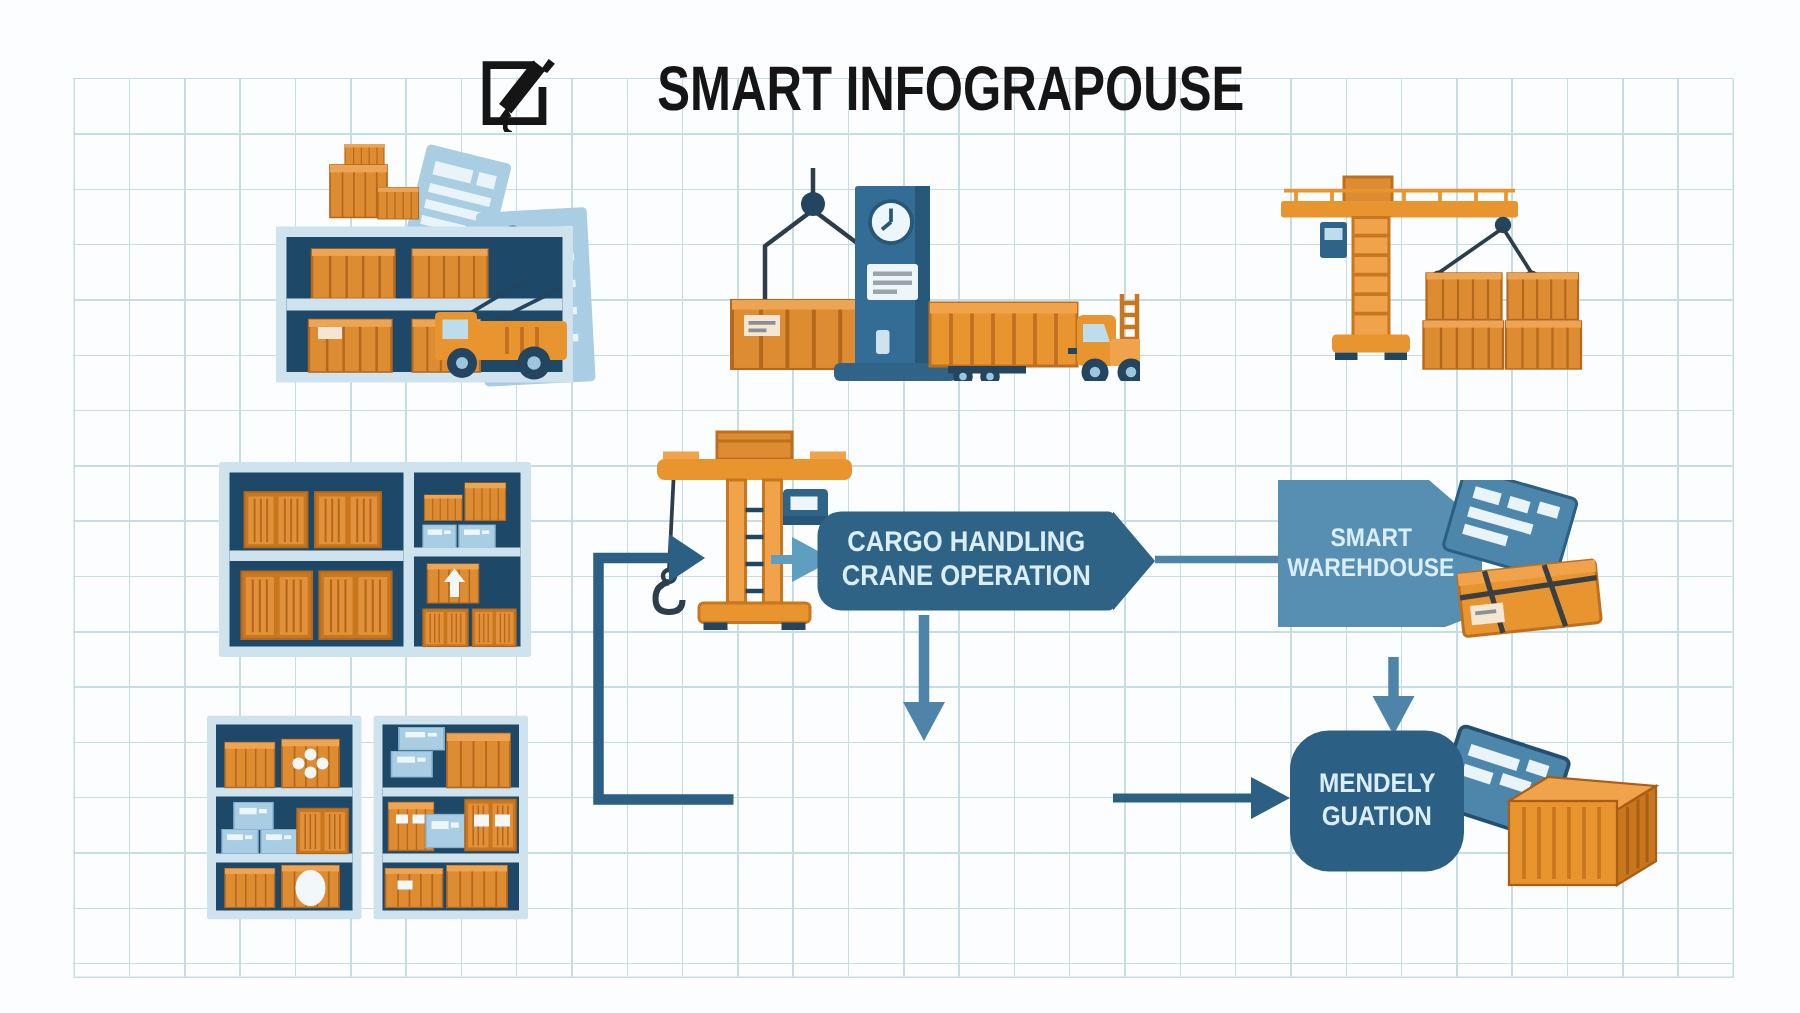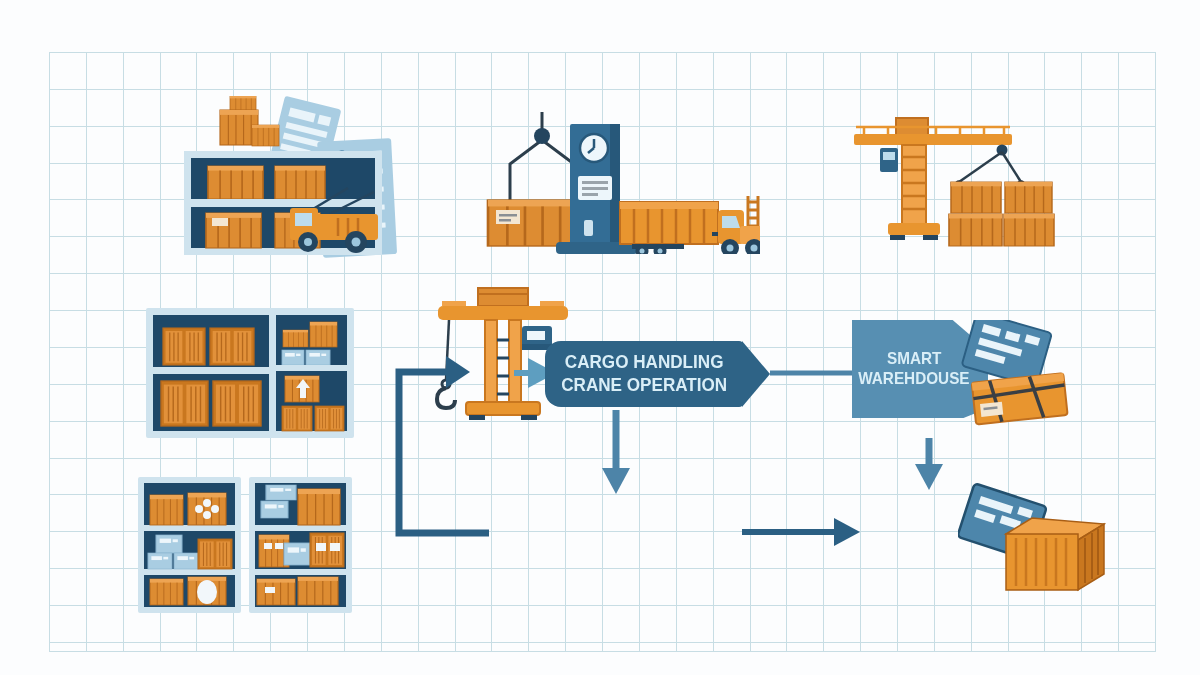--- a/index.html
+++ b/index.html
@@ -80,20 +80,30 @@
         </g>
       </g>
       <g id="bluebox">
         <rect width="100" height="100" fill="#a9cde2" stroke="#8ab4d0" stroke-width="4"></rect>
         <rect x="14" y="20" width="44" height="24" fill="#edf6fb"></rect>
         <rect x="64" y="24" width="20" height="16" fill="#edf6fb"></rect>
       </g>
     </defs>
   </svg>
 
+  <div class="title-wrap">
+    <svg width="56" height="58" viewBox="0 0 54 56">
+      <path d="M40,13 H9 V49 H45 V27" fill="none" stroke="#151515" stroke-width="5"></path>
+      <path d="M21,41 L43,13" stroke="#151515" stroke-width="10"></path>
+      <path d="M44,16 L49,9 L53,12 L48,18 Z" fill="#151515"></path>
+      <path d="M22,40 L15,50 L25,46 Z" fill="#151515"></path>
+      <path d="M22,49 q-3,6 3,8" stroke="#151515" stroke-width="3" fill="none"></path>
+    </svg>
+    <div class="title-text">SMART INFOGRAPOUSE</div>
+  </div>
 
   <svg class="ill" style="left:178px;top:96px" width="228" height="162" viewBox="0 0 228 162">
     <g transform="rotate(14 128 40)">
       <rect x="98" y="6" width="58" height="72" rx="3" fill="#a9cde2"></rect>
       <g fill="#e9f4fa">
         <rect x="106" y="16" width="26" height="9"></rect>
           <rect x="136" y="16" width="12" height="9"></rect>
         <rect x="106" y="31" width="42" height="6"></rect>
           <rect x="106" y="42" width="42" height="6"></rect>
         <rect x="106" y="53" width="30" height="6"></rect>
@@ -390,20 +400,24 @@
   </svg>
 
   <div class="node node-smart">
     <span class="node-line">SMART</span>
     <span class="node-line">WAREHDOUSE</span>
   </div>
   <div class="node node-cargo">
     <span class="node-line">CARGO HANDLING</span>
     <span class="node-line">CRANE OPERATION</span>
   </div>
+  <div class="node node-mendely">
+    <span class="node-line">MENDELY</span>
+    <span class="node-line">GUATION</span>
+  </div>
 
   <svg class="ill" style="left:948px;top:320px" width="132" height="110" viewBox="0 0 132 110">
     <g transform="rotate(16 60 36)">
       <rect x="18" y="2" width="78" height="56" rx="4" fill="#4d86ab" stroke="#2b5f83" stroke-width="2"></rect>
       <g fill="#e9f4fa">
         <rect x="28" y="12" width="18" height="8"></rect>
           <rect x="52" y="12" width="14" height="8"></rect>
         <rect x="72" y="10" width="14" height="8"></rect>
           <rect x="28" y="26" width="44" height="7"></rect>
         <rect x="28" y="38" width="30" height="7"></rect>

